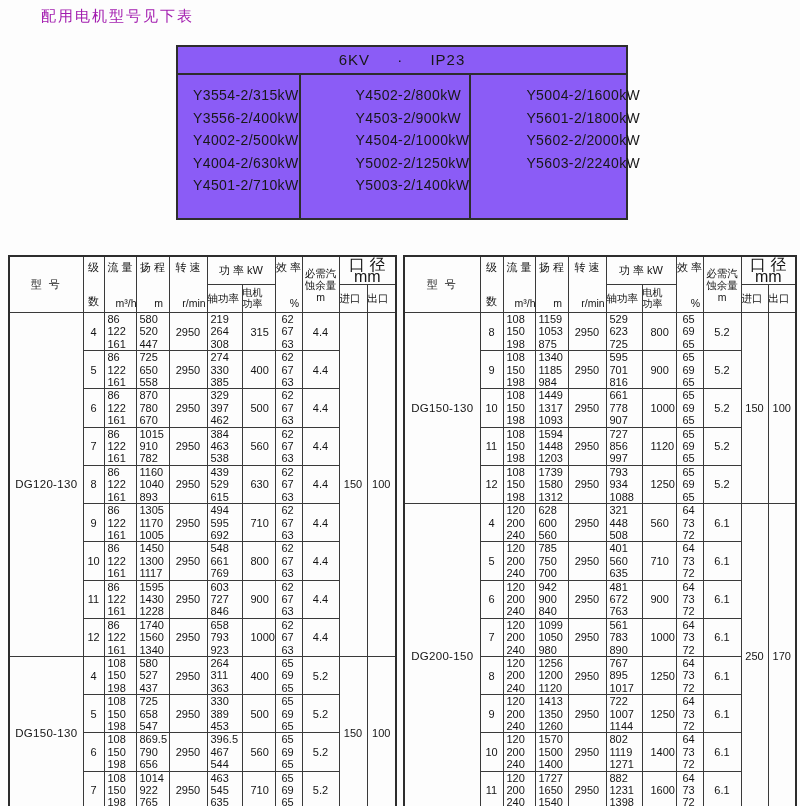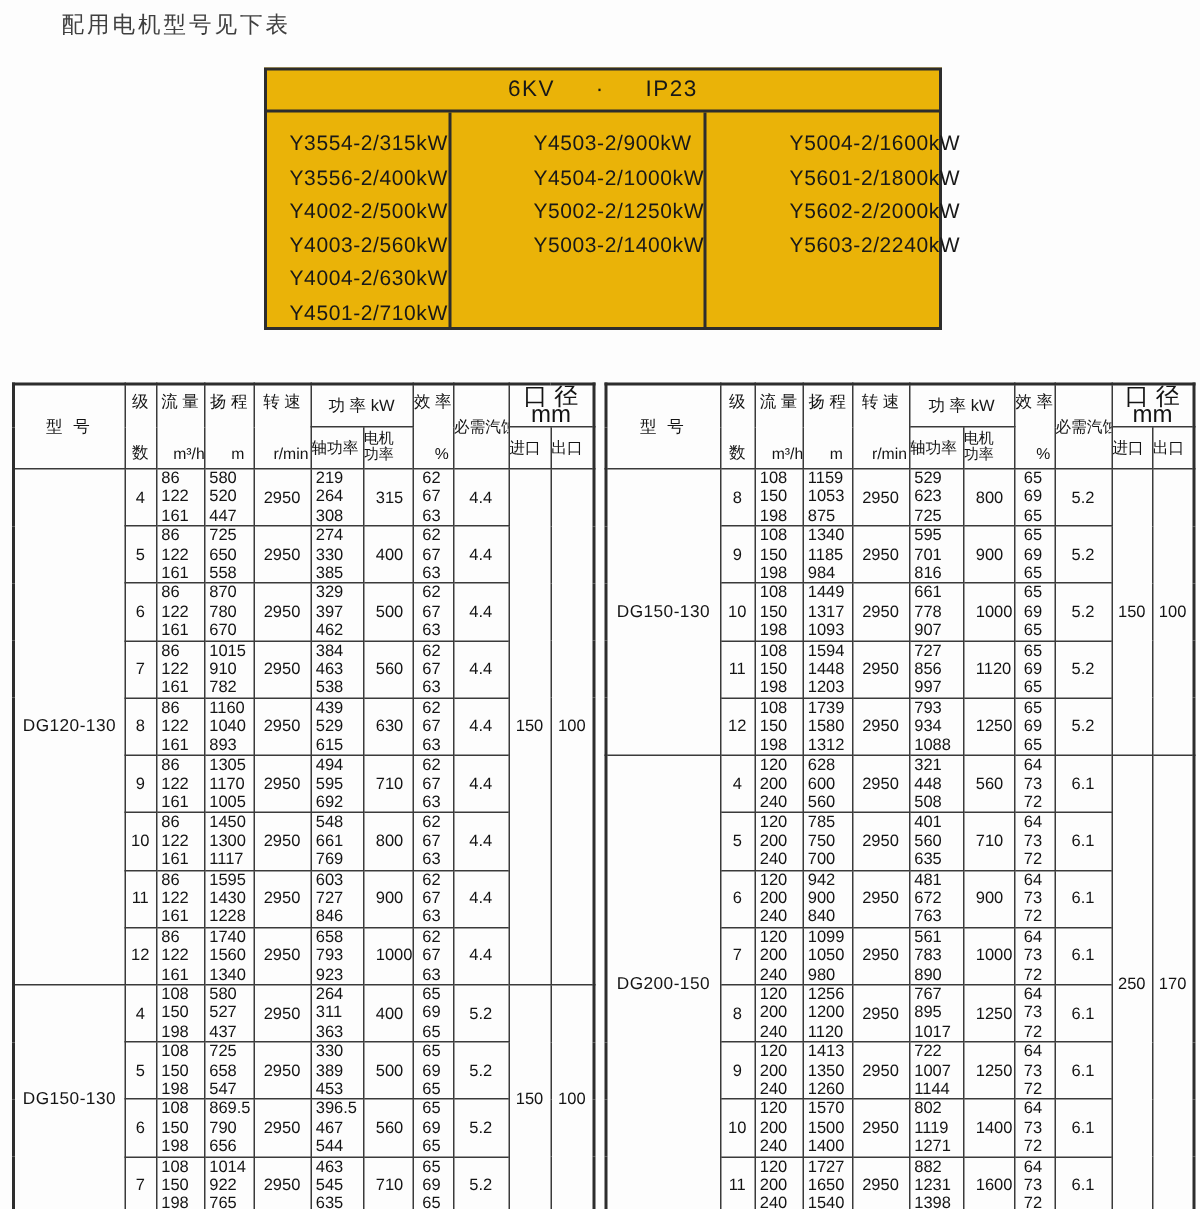--- a/index.html
+++ b/index.html
@@ -8,28 +8,28 @@
     background:#fdfdfd;
     font-family:"Liberation Sans", sans-serif;
     color:#181818;
     -webkit-font-smoothing:antialiased;
   }
   .page { position:relative; width:800px; height:806px; overflow:hidden; }
 
   
   .title {
     position:absolute; left:41px; top:7px;
-    font-size:15px; letter-spacing:2px; color:#404040;text-align:center;
+    font-size:15px; letter-spacing:2px; color:#a21caf;text-align:center;
   }
 
   
   .motor-box {
     position:absolute; left:176px; top:45px;
     width:452px; height:175px;
-    border:2px solid #2d2d2d; background:#eab308; box-sizing:border-box;
+    border:2px solid #2d2d2d; background:#8b5cf6; box-sizing:border-box;
   }
   .motor-header {
     height:26px; line-height:26px;
     border-bottom:2px solid #2d2d2d;
     text-align:center; font-size:15px; word-spacing:22px; letter-spacing:1px;
   }
   .motor-body { display:flex; height:145px;gap:40px; }
   .motor-col { box-sizing:border-box; border-right:2px solid #2d2d2d; padding:9px 0 0 15px; }
   .motor-col:last-child { border-right:none; }
   .motor-col-1 { width:144px; }
@@ -48,21 +48,21 @@
     border:1px solid #3a3a3a;
     padding:0; font-weight:normal;
     overflow:hidden; white-space:nowrap;
   }
   .pump thead tr.h1 { height:28px; }
   .pump thead tr.h2 { height:27px; }
   .pump tbody tr { height:38px; }
 
   .hz { letter-spacing:2px; }
   .vstack { display:flex; flex-direction:column; justify-content:space-between; align-items:center; height:49px; padding:3px 0; }
-  .vstack3 { display:flex; justify-content:space-between; align-items:center; line-height:12px; font-size:10.5px; }
+  .vstack3 { display:flex; flex-direction:column; justify-content:space-between; align-items:center; line-height:12px; font-size:10.5px; }
   .twoline { line-height:12px; font-size:16px; text-align:center; }
   .smallth { font-size:10.5px; text-align:left;font-family:Liberation Mono, monospace; }
   .motor-th { line-height:10.5px; font-size:10px; text-align:left; }
   .unit { font-size:10.5px; letter-spacing:0;padding-left:12px; }
 
   td.model-cell { text-align:center; font-size:11.5px; letter-spacing:0.3px; vertical-align:middle; }
   td.center { text-align:center; vertical-align:middle; }
   td.leftpad { text-align:left; vertical-align:middle; padding-left:8px; }
   td.triple { vertical-align:middle; }
   td.triple .ln { line-height:12.4px; padding-left:3px; text-align:left; }
@@ -75,25 +75,25 @@
 
   <div class="title">配用电机型号见下表</div>
 
   <div class="motor-box">
     <div class="motor-header">6KV · IP23</div>
     <div class="motor-body">
       <div class="motor-col motor-col-1" id="motor-col-0">
           <div class="motor-model">Y3554-2/315kW</div>
           <div class="motor-model">Y3556-2/400kW</div>
           <div class="motor-model">Y4002-2/500kW</div>
-          <div class="motor-model">Y4003-2/560kW</div>
           <div class="motor-model">Y4004-2/630kW</div>
           <div class="motor-model">Y4501-2/710kW</div>
         </div>
       <div class="motor-col motor-col-2" id="motor-col-1">
+          <div class="motor-model">Y4502-2/800kW</div>
           <div class="motor-model">Y4503-2/900kW</div>
           <div class="motor-model">Y4504-2/1000kW</div>
           <div class="motor-model">Y5002-2/1250kW</div>
           <div class="motor-model">Y5003-2/1400kW</div>
         </div>
       <div class="motor-col motor-col-3" id="motor-col-2">
           <div class="motor-model">Y5004-2/1600kW</div>
           <div class="motor-model">Y5601-2/1800kW</div>
           <div class="motor-model">Y5602-2/2000kW</div>
           <div class="motor-model">Y5603-2/2240kW</div>

